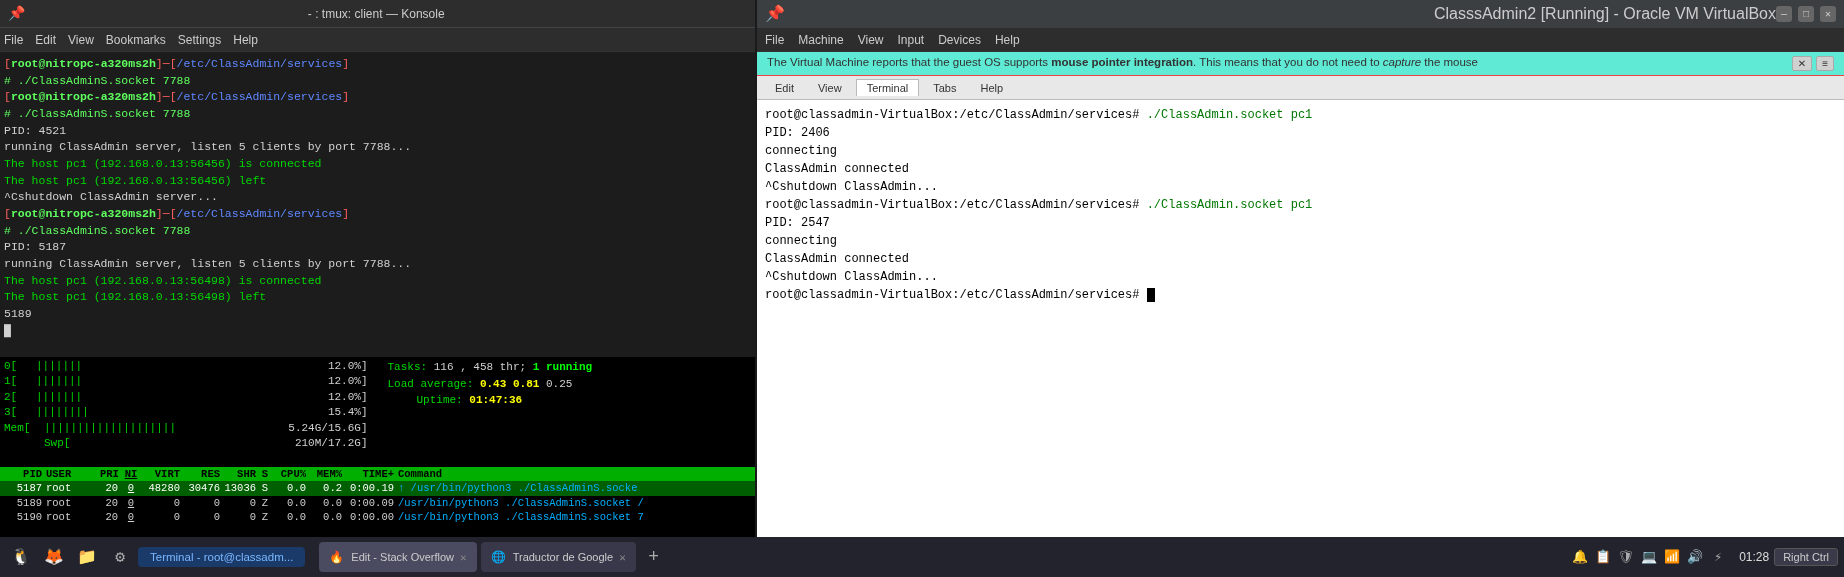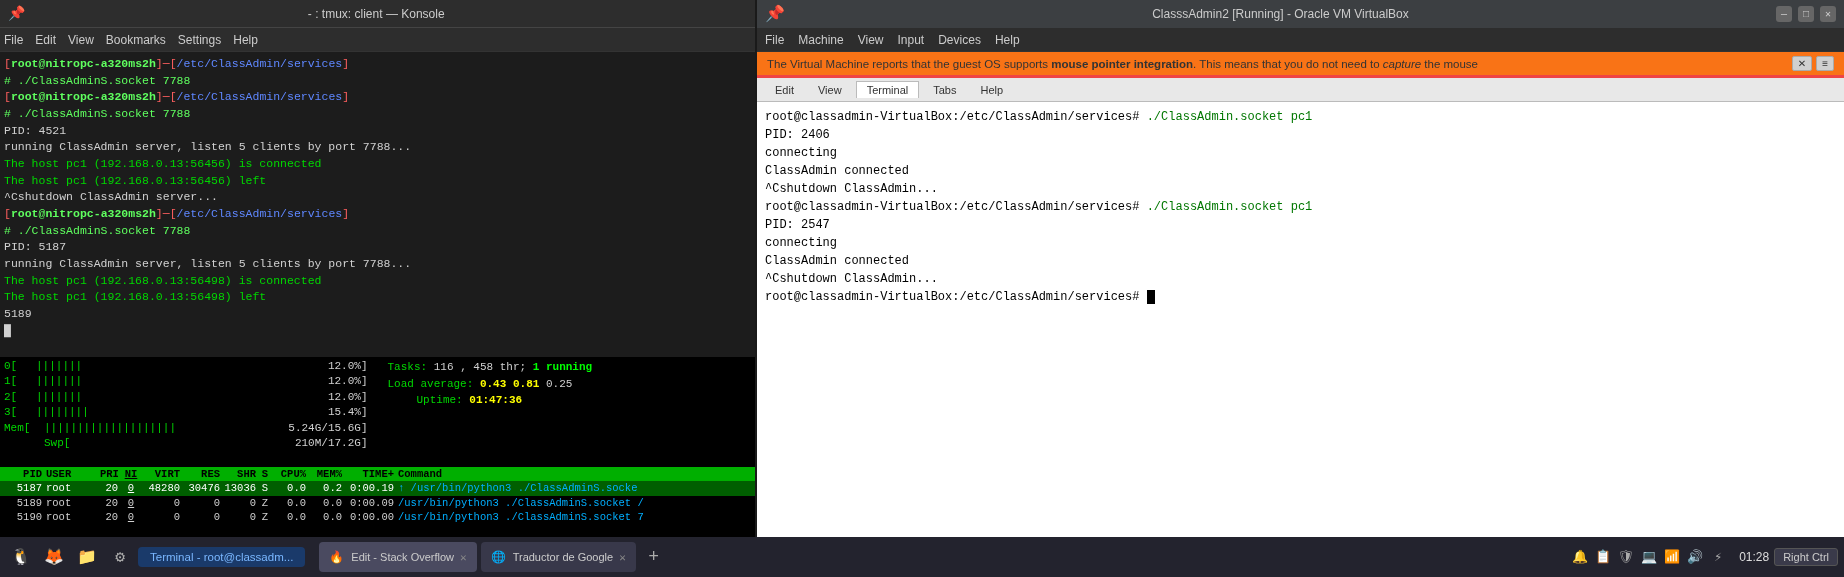--- a/index.html
+++ b/index.html
@@ -169,24 +169,24 @@
       background: #3c3f42;
       height: 28px;
       display: flex;
       align-items: center;
       justify-content: space-between;
       padding: 0 8px;
     }
 
     .vbox-titlebar .title {
       color: #ccc;
-      font-size: 12px;
+      font-size: 16px;
       font-family: sans-serif;
       flex: 1;
-      text-align: center;
+      text-align: right;
     }
 
     .vbox-titlebar .win-btns {
       display: flex;
       gap: 6px;
       align-items: center;
     }
 
     .win-btn {
       width: 16px;
@@ -212,29 +212,29 @@
 
     .vbox-menubar span {
       color: #ccc;
       font-size: 12px;
       font-family: sans-serif;
       cursor: pointer;
     }
 
     
     .vbox-notification {
-      background: #f97316;
+      background: #5eead4;
       padding: 4px 10px;
       font-size: 11.5px;
       font-family: sans-serif;
       color: #333;
       display: flex;
-      align-items: center;
+      align-items: flex-start;
       justify-content: space-between;
-      border-bottom: 3px solid #ef4444;
+      border-bottom: 1px solid #ef4444;
     }
 
     .vbox-notification .close-btns {
       display: flex;
       gap: 4px;
     }
 
     .vbox-notification .nb {
       font-size: 10px;
       background: #d0d0d0;

